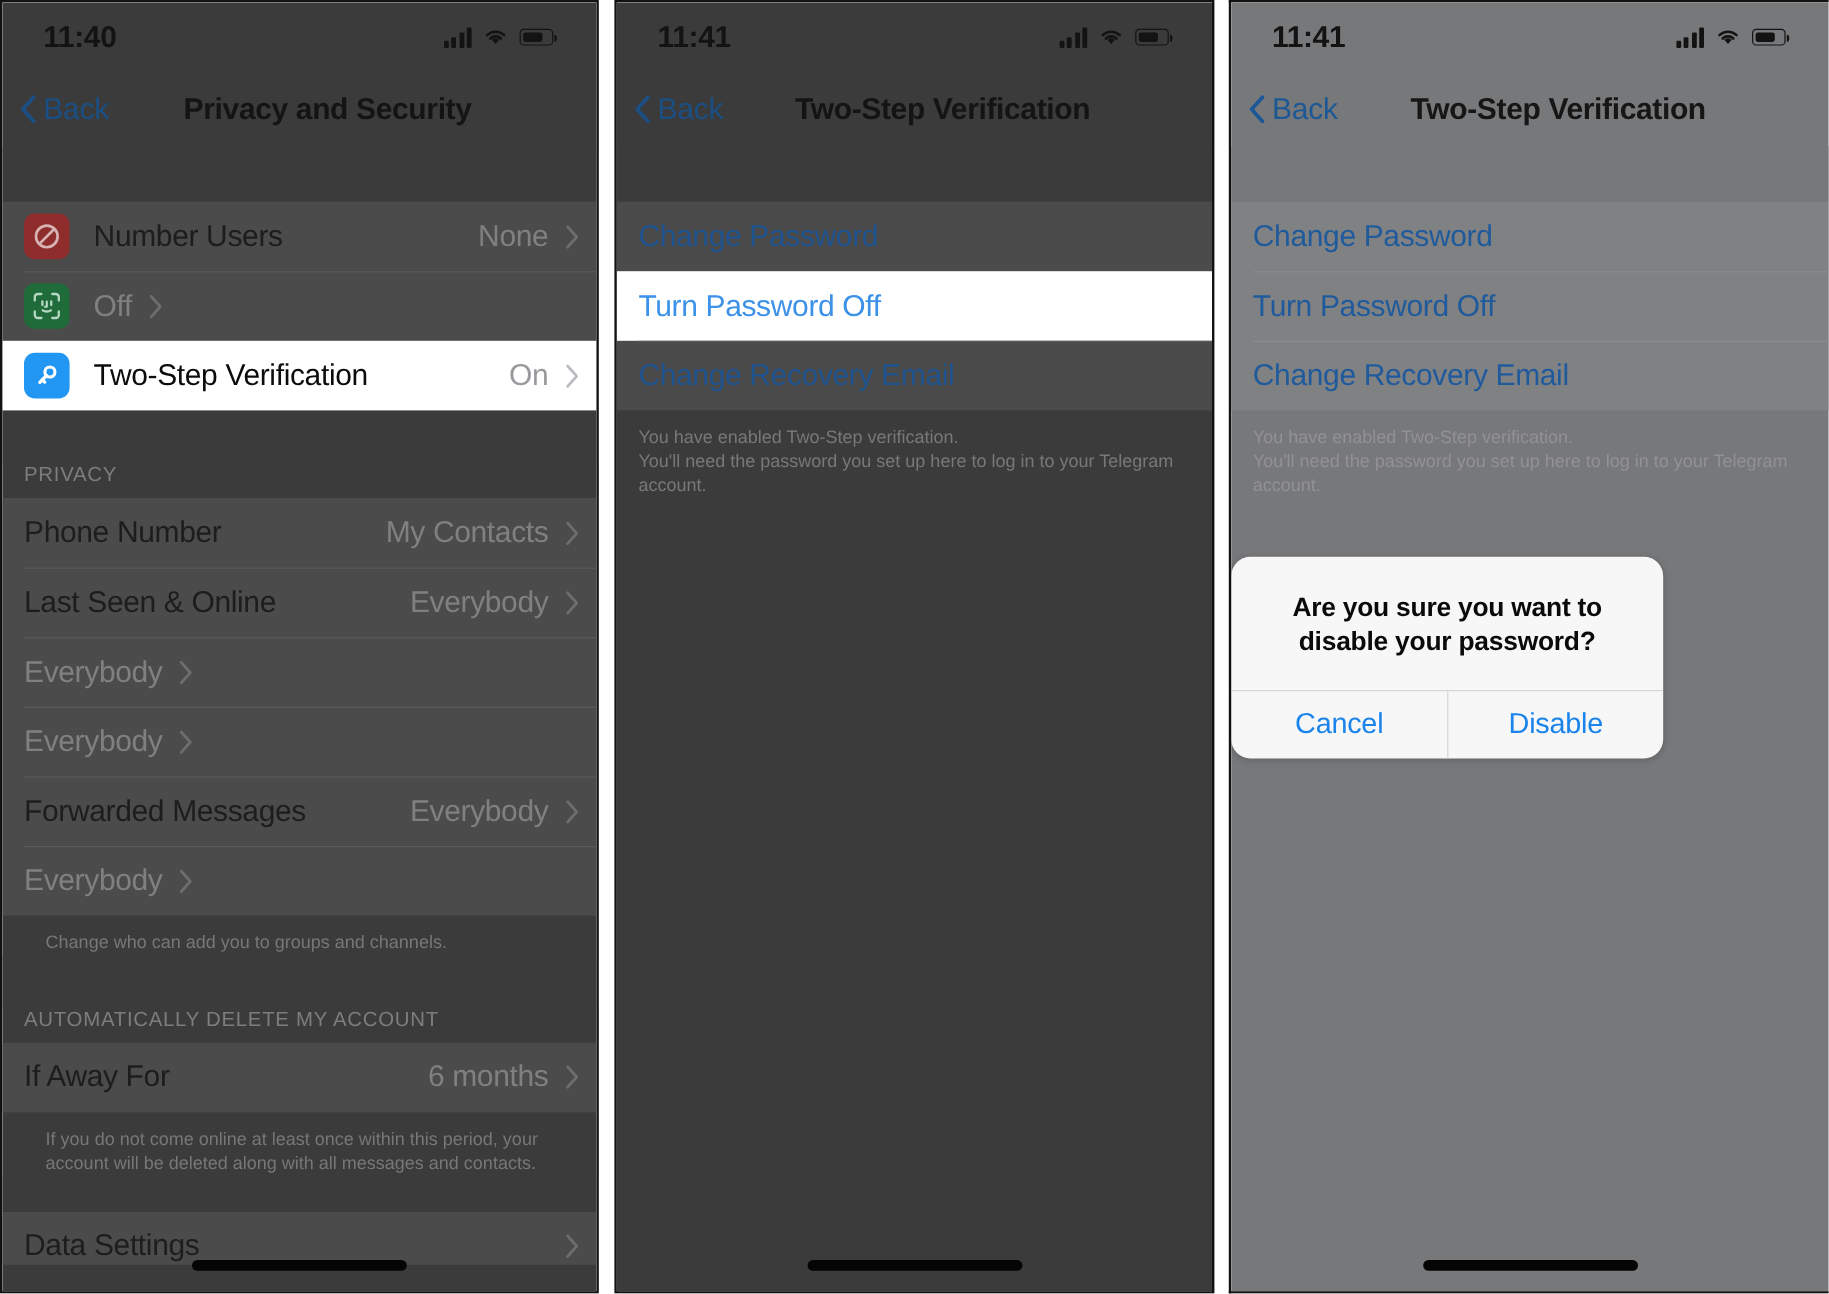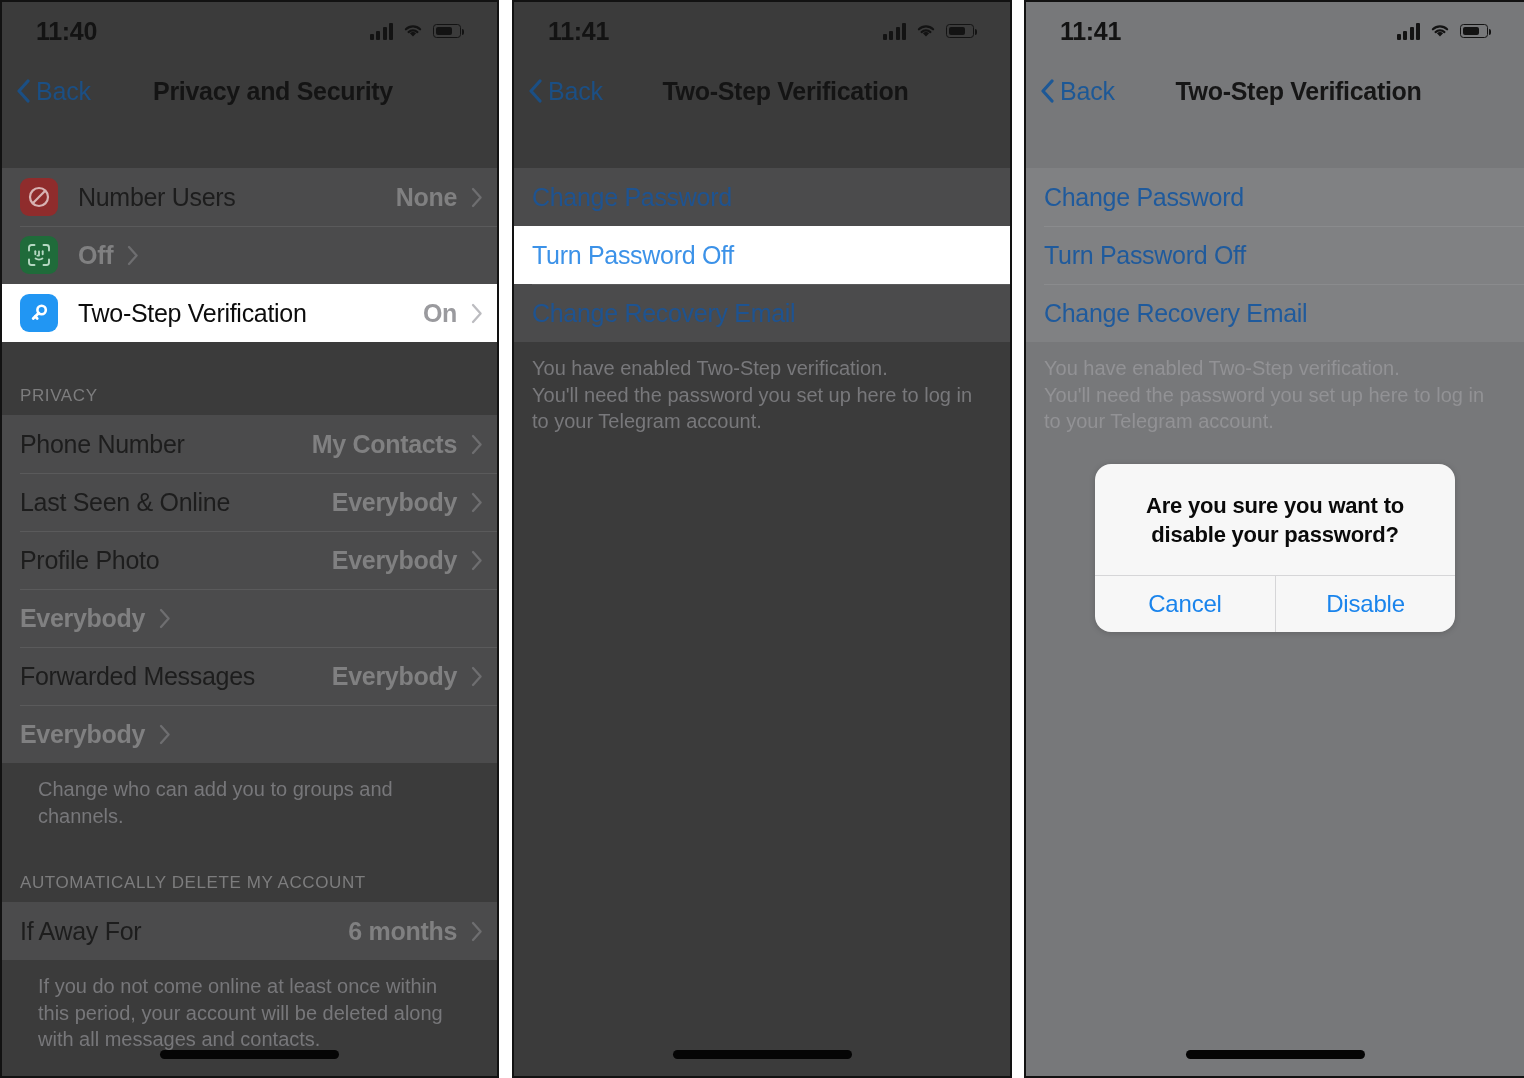--- a/index.html
+++ b/index.html
@@ -150,32 +150,31 @@
     font-size: 25px;
     letter-spacing: -0.3px;
     flex: 1 1 auto;
     white-space: nowrap;
   }
   .row-value {
     font-size: 25px;
     letter-spacing: -0.3px;
     margin-right: 14px;
     white-space: nowrap;
-    font-weight: bold;
   }
   .chev-right { width: 12px; height: 21px; flex: 0 0 auto; }
 
   .section-header {
     font-size: 17px;
     letter-spacing: 0.6px;
     padding: 0 18px 9px 18px;
     text-transform: uppercase;
   }
   .section-footer {
-    font-size: 20px;
+    font-size: 15px;
     line-height: 1.33;
     padding: 13px 26px 0 18px;
   }
 
   
   .p1 .list-block { background: #4b4b4c; }
   .p1 .row + .row::before { background: #5a5a5b; }
   .p1 .row-label { color: #1d1d1d; }
   .p1 .row-value { color: #808081; }
   .p1 .section-header { color: #7d7d7e; }
@@ -212,21 +211,20 @@
   .p3 .section-footer { color: #929295; }
   .p3 .chev-left path { stroke: #1d5896; }
   .p3 .header-pad { background: #77787a; }
 
   
   .alert-wrap {
     position: absolute;
     left: 0; right: 0;
     top: 462px;
     display: flex;
-    justify-content: center;
     pointer-events: none;
   }
   .alert {
     width: 360px;
     background: #f7f7f7;
     border-radius: 16px;
     overflow: hidden;
     pointer-events: auto;
     box-shadow: 0 1px 6px rgba(0,0,0,0.18);
   }
@@ -379,21 +377,20 @@
             </svg>
         </div>
         <div class="row">
           <div class="row-label">Last Seen &amp; Online</div>
           <div class="row-value">Everybody</div>
           <svg class="chev-right" viewBox="0 0 12 21">
               <path d="M2 2 L9.6 10.5 L2 19" fill="none" stroke-width="2.3" stroke-linecap="round" stroke-linejoin="round"></path>
             </svg>
         </div>
         <div class="row">
-          <div class="row-label">Profile Photo</div>
           <div class="row-value">Everybody</div>
           <svg class="chev-right" viewBox="0 0 12 21">
               <path d="M2 2 L9.6 10.5 L2 19" fill="none" stroke-width="2.3" stroke-linecap="round" stroke-linejoin="round"></path>
             </svg>
         </div>
         <div class="row">
           <div class="row-value">Everybody</div>
           <svg class="chev-right" viewBox="0 0 12 21">
               <path d="M2 2 L9.6 10.5 L2 19" fill="none" stroke-width="2.3" stroke-linecap="round" stroke-linejoin="round"></path>
             </svg>

